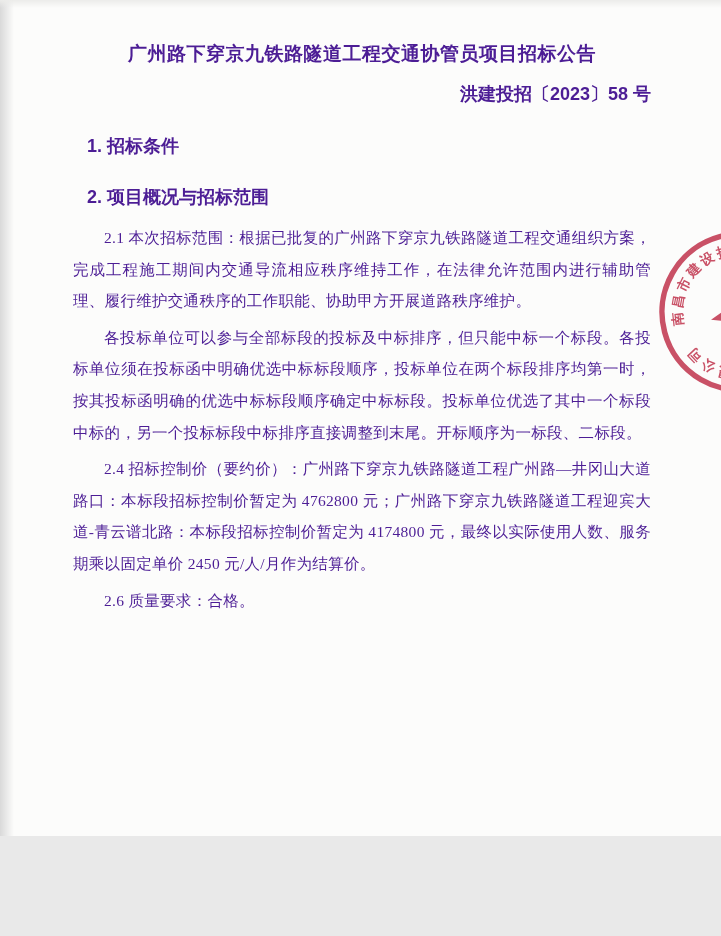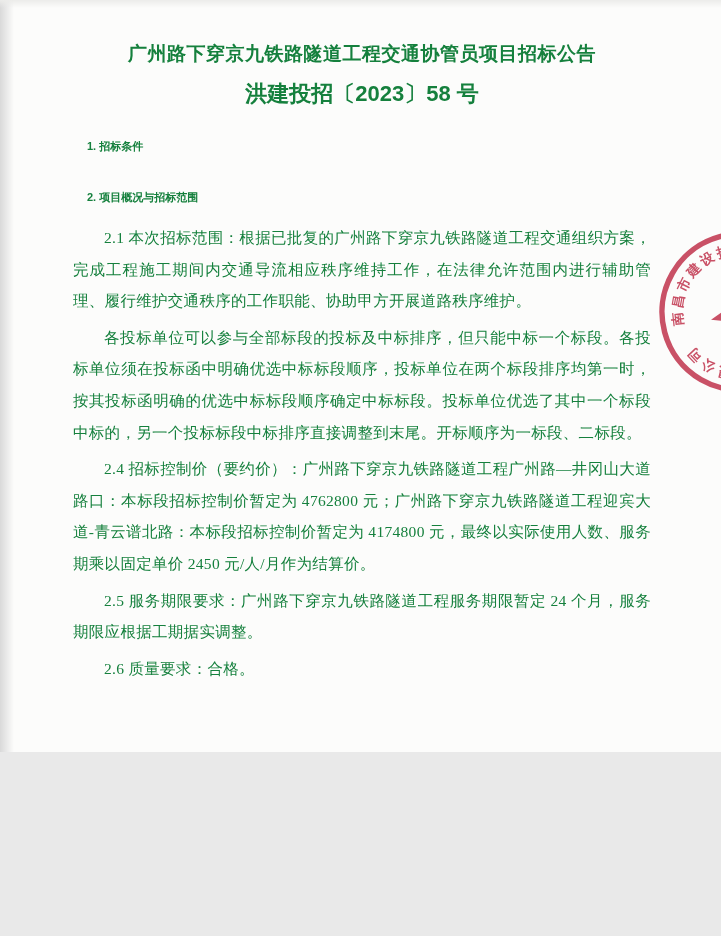--- a/index.html
+++ b/index.html
@@ -1,23 +1,23 @@
 <!DOCTYPE html>
 <html><head>
 <meta charset="utf-8">
 <style>
   html,body{margin:0;padding:0;background:#e9e9e9;}
   .page{
     position:relative;
-    width:721px;height:752px;
+    width:721px;height:836px;
     margin:0 auto;
     background:#fcfcfb;
     overflow:hidden;
     font-family:"Liberation Serif","DejaVu Serif",serif;
-    color:#15803d;
+    color:#4c1d95;
   }
   .edge-shade{
     position:absolute;left:0;top:0;width:14px;height:100%;
     background:linear-gradient(to right,#d9d9d9,rgba(252,252,251,0));
     pointer-events:none;
   }
   .top-shade{
     position:absolute;left:0;top:0;width:100%;height:8px;
     background:linear-gradient(to bottom,#ececea,rgba(252,252,251,0));
     pointer-events:none;
@@ -30,30 +30,30 @@
     margin:0;
     text-align:center;
     font-family:"Liberation Sans","DejaVu Sans",sans-serif;
     font-size:19px;
     font-weight:bold;
     letter-spacing:0.5px;
     line-height:28px;
   }
   .doc-number{
     margin:13px 0 0 0;
-    text-align:center;
+    text-align:right;
     font-family:"Liberation Sans","DejaVu Sans",sans-serif;
-    font-size:22px;
+    font-size:18px;
     font-weight:bold;
     line-height:26px;
   }
   .sec-heading{
     margin:27px 0 13px 14px;
     font-family:"Liberation Sans","DejaVu Sans",sans-serif;
-    font-size:11px;
+    font-size:18px;
     font-weight:bold;
     line-height:24px;
   }
   .para{
     margin:0 0 5px 0;
     font-size:15.5px;
     line-height:31.6px;
     text-align:justify;
     text-indent:2em;
     letter-spacing:0.3px;
@@ -81,21 +81,20 @@
 
   <div class="content">
     <h1 class="doc-title">广州路下穿京九铁路隧道工程交通协管员项目招标公告</h1>
     <h2 class="doc-number">洪建投招〔2023〕58 号</h2>
     <div>
         <h3 class="sec-heading">1. 招标条件</h3>
         <h3 class="sec-heading">2. 项目概况与招标范围</h3>
         <p class="para"><span>2.1 本次招标范围：根据已批复的广州路下穿京九铁路隧道工程交通组织方案，完成工程施工期间内交通导流相应秩序维持工作，在法律允许范围内进行辅助管理、履行维护交通秩序的工作职能、协助甲方开展道路秩序维护。</span></p>
         <p class="para"><span>各投标单位可以参与全部标段的投标及中标排序，但只能中标一个标段。各投标单位须在投标函中明确优选中标标段顺序，投标单位在两个标段排序均第一时，按其投标函明确的优选中标标段顺序确定中标标段。投标单位优选了其中一个标段中标的，另一个投标标段中标排序直接调整到末尾。开标顺序为一标段、二标段。</span></p>
         <p class="para"><span>2.4 招标控制价（要约价）：广州路下穿京九铁路隧道工程广州路—井冈山大道路口：本标段招标控制价暂定为 4762800 元；广州路下穿京九铁路隧道工程迎宾大道-青云谱北路：本标段招标控制价暂定为 4174800 元，最终以实际使用人数、服务期乘以固定单价 2450 元/人/月作为结算价。</span></p>
-        <p class="para"><span>2.5 服务期限要求：广州路下穿京九铁路隧道工程服务期限暂定 24 个月，服务期限应根据工期据实调整。</span></p>
         <p class="para"><span>2.6 质量要求：合格。</span></p>
       </div>
   </div>
 
   <svg class="seal" viewBox="0 0 180 180" aria-hidden="true">
     <g transform="rotate(-15 90 90)">
       <circle cx="90" cy="90" r="78" fill="none" stroke-width="5.5" stroke="#c23a52"></circle>
       <polygon points="60,90 79.89,82.65 80.73,61.47 93.86,78.11 114.27,72.37 102.5,90 114.27,107.63 93.86,101.89 80.73,118.53 79.89,97.35" fill="#c23a52"></polygon>
       <defs>
         <path id="sealTextPath" d="M 32,90 A 58,58 0 1,1 148,90 A 58,58 0 1,1 32,90" fill="none"></path>

